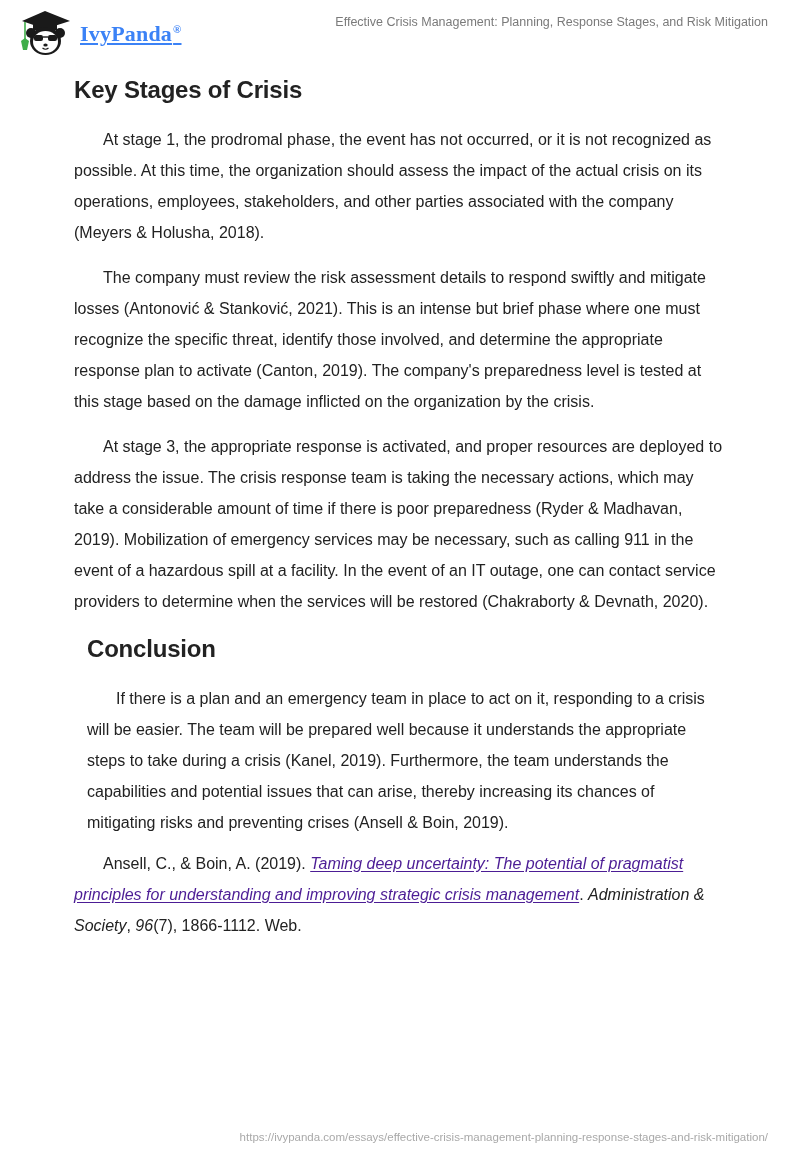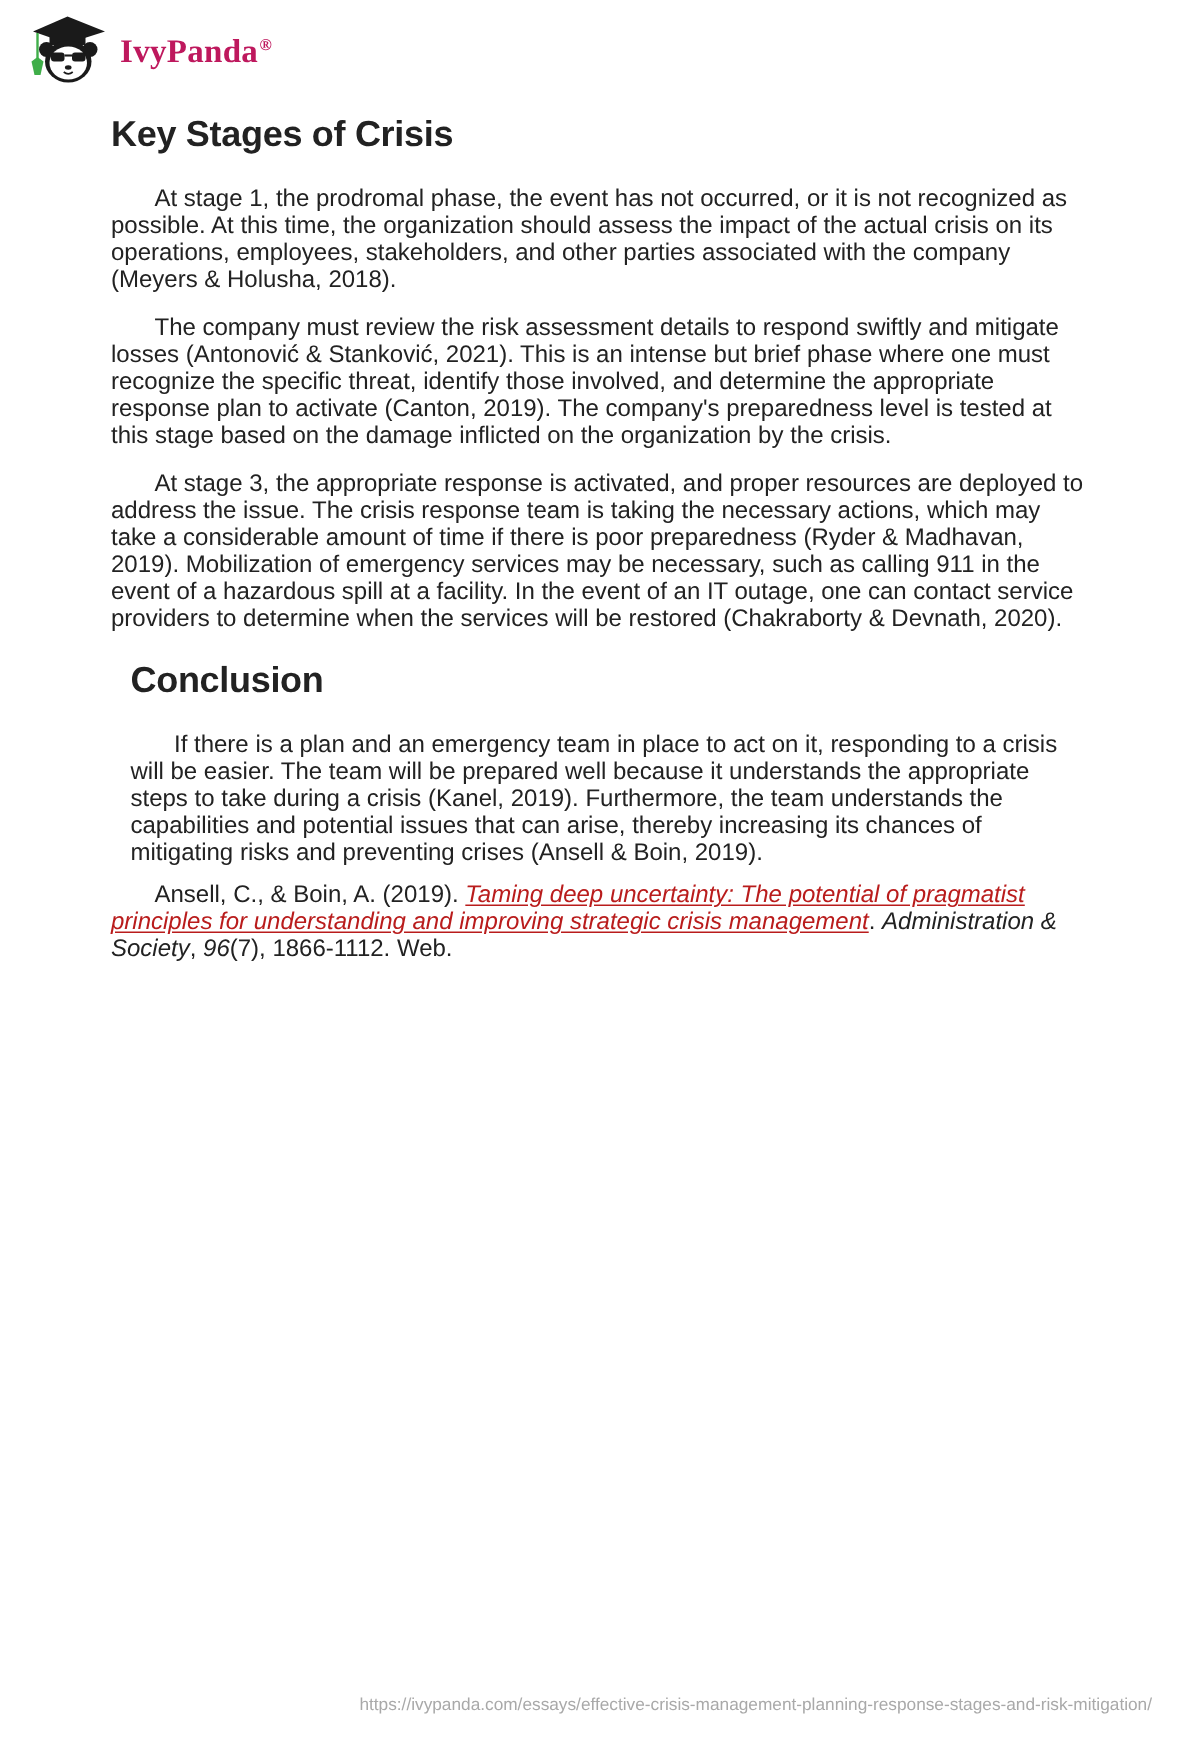--- a/index.html
+++ b/index.html
@@ -2,30 +2,30 @@
 <html><head>
   <meta charset="utf-8">
   <style>
     * { margin: 0; padding: 0; box-sizing: border-box; }
     html, body { width: 800px; height: 1160px; background: #ffffff; overflow: hidden; }
     body { font-family: "Liberation Sans", sans-serif; color: #222222; position: relative; }
 
     .header { position: absolute; top: 0; left: 0; width: 800px; height: 60px; }
     .logo { position: absolute; left: 14px; top: 8px; display: flex; align-items: center; }
     .logo-icon { width: 62px; height: 50px; }
-    .logo-text { font-family: "Liberation Serif", serif; font-weight: bold; font-size: 22px; color: #be185d; margin-left: 4px; letter-spacing: 0.2px; position: relative; top: 1px; }
+    .logo-text { font-family: "Liberation Serif", serif; font-weight: bold; font-size: 22px; color: #3b82f6; margin-left: 4px; letter-spacing: 0.2px; position: relative; top: 1px; text-decoration: underline; }
     .logo-reg { font-size: 11px; vertical-align: super; margin-left: 1px; font-weight: bold; }
     .doc-title { position: absolute; right: 32px; top: 15px; font-size: 12.5px; color: #7a7a7a; white-space: nowrap; }
 
     .content { position: absolute; left: 74px; top: 68px; width: 650px; }
     h2 { font-size: 24px; font-weight: bold; color: #222222; line-height: 44px; margin-bottom: 12px; letter-spacing: -0.2px; }
-    p { font-size: 16px; line-height: 18px; color: #222222; text-indent: 29px; margin-bottom: 14px; }
+    p { font-size: 16px; line-height: 31px; color: #222222; text-indent: 29px; margin-bottom: 14px; }
     .sec-conclusion { margin-top: -4px; margin-left: 13px; }
     .sec-references { margin-top: -4px; }
-    a.ref-link { color: #b91c1c; font-style: italic; text-decoration: underline; text-underline-offset: 2px; }
+    a.ref-link { color: #4c1d95; font-style: italic; text-decoration: underline; text-underline-offset: 2px; }
     .ital { font-style: italic; }
 
     .footer-url { position: absolute; right: 32px; top: 1131px; font-size: 11.5px; color: #a9a9a9; white-space: nowrap; }
   </style>
 </head>
 <body>
 
 <div class="header">
   <div class="logo">
     <svg class="logo-icon" viewBox="0 0 62 50">
@@ -44,20 +44,21 @@
 
       <rect x="20" y="27" width="9" height="6" rx="2" fill="#1a1a1a"></rect>
       <rect x="34" y="27" width="9" height="6" rx="2" fill="#1a1a1a"></rect>
       <line x1="29" y1="29" x2="34" y2="29" stroke="#1a1a1a" stroke-width="1.4"></line>
 
       <ellipse cx="31.5" cy="37" rx="2.2" ry="1.5" fill="#1a1a1a"></ellipse>
       <path d="M28.5,40 Q31.5,42.5 34.5,40" stroke="#1a1a1a" stroke-width="1.1" fill="none"></path>
     </svg>
     <span class="logo-text"><span>IvyPanda</span><span class="logo-reg">®</span></span>
   </div>
+  <div class="doc-title">Effective Crisis Management: Planning, Response Stages, and Risk Mitigation</div>
 </div>
 
 <div class="content">
   <section>
     <h2>Key Stages of Crisis</h2>
     <p>At stage 1, the prodromal phase, the event has not occurred, or it is not recognized as possible. At this time, the organization should assess the impact of the actual crisis on its operations, employees, stakeholders, and other parties associated with the company (Meyers &amp; Holusha, 2018).</p>
     <p>The company must review the risk assessment details to respond swiftly and mitigate losses (Antonović &amp; Stanković, 2021). This is an intense but brief phase where one must recognize the specific threat, identify those involved, and determine the appropriate response plan to activate (Canton, 2019). The company's preparedness level is tested at this stage based on the damage inflicted on the organization by the crisis.</p>
     <p>At stage 3, the appropriate response is activated, and proper resources are deployed to address the issue. The crisis response team is taking the necessary actions, which may take a considerable amount of time if there is poor preparedness (Ryder &amp; Madhavan, 2019). Mobilization of emergency services may be necessary, such as calling 911 in the event of a hazardous spill at a facility. In the event of an IT outage, one can contact service providers to determine when the services will be restored (Chakraborty &amp; Devnath, 2020).</p>
   </section>
 

